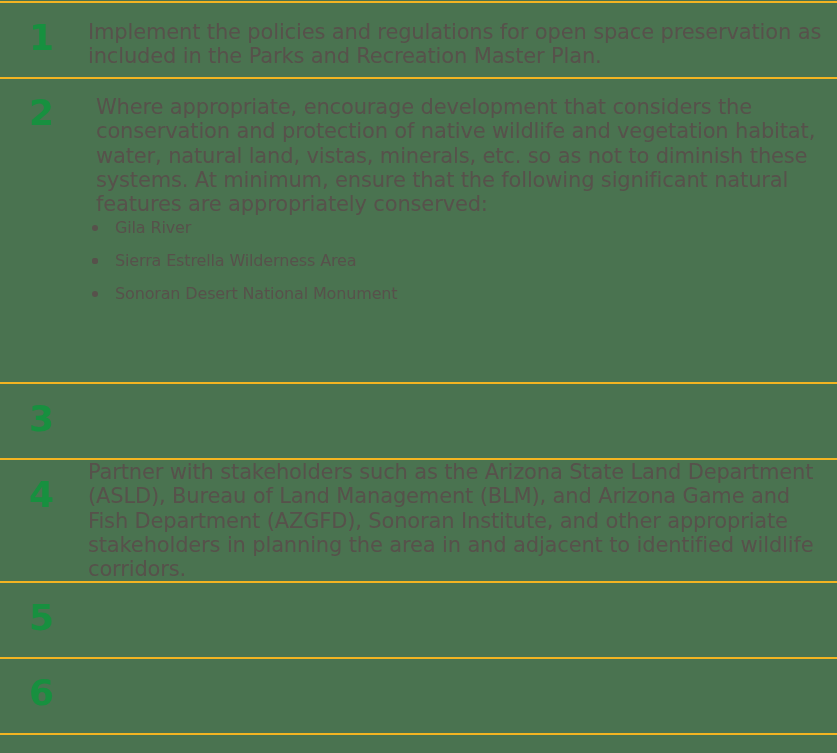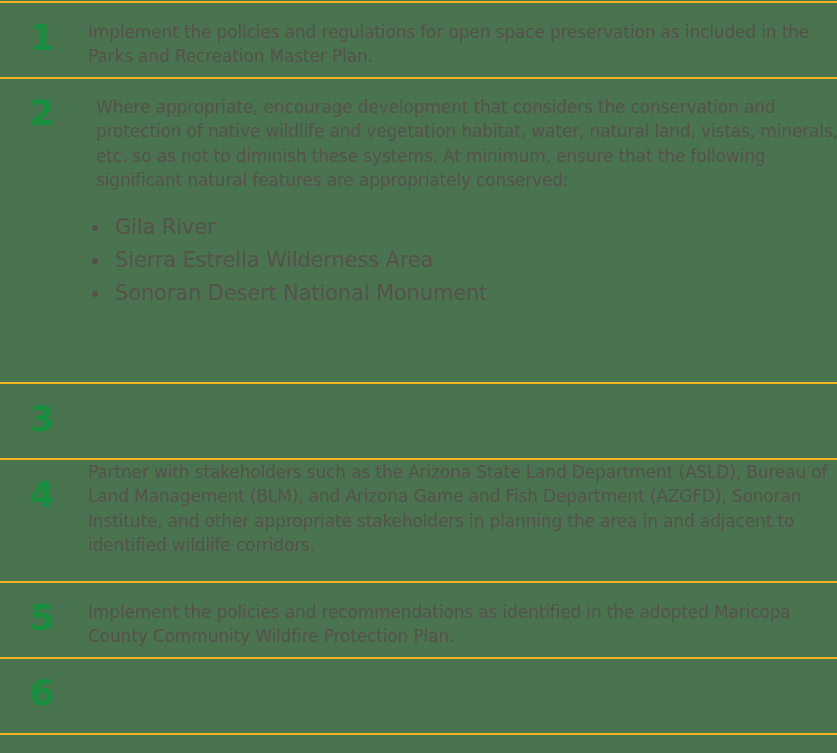--- a/index.html
+++ b/index.html
@@ -42,38 +42,38 @@
       font-size: 36px;
       line-height: 36px;
       color: #17903f;
       letter-spacing: -1px;
     }
     .text {
       position: absolute;
       left: 88px;
       width: 745px;
       font-family: "DejaVu Sans", sans-serif;
-      font-size: 17px;
+      font-size: 21px;
       line-height: 24.3px;
       color: #57514b;
       letter-spacing: -0.15px;
       margin: 0;
     }
     .bullets {
       position: absolute;
       left: 88px;
       margin: 0;
       padding: 0;
       list-style: none;
     }
     .bullets li {
       position: relative;
       padding-left: 27px;
       font-family: "DejaVu Sans", sans-serif;
-      font-size: 21px;
+      font-size: 16px;
       line-height: 33px;
       color: #57514b;
       letter-spacing: -0.15px;
     }
     .bullets li .dot {
       position: absolute;
       left: 4px;
       top: 14px;
       width: 6px;
       height: 6px;
@@ -116,21 +116,20 @@
 
   <div class="item" style="top:460px;height:121px;">
     <div class="num" style="top:17px;">4</div>
     <p class="text" style="top:0;">Partner with stakeholders such as the Arizona State Land Department (ASLD), Bureau of Land Management (BLM), and Arizona Game and Fish Department (AZGFD), Sonoran Institute, and other appropriate stakeholders in planning the area in and adjacent to identified wildlife corridors.</p>
   </div>
 
   <div class="divider" style="top:581px;"></div>
 
   <div class="item" style="top:583px;height:74px;">
     <div class="num" style="top:17px;">5</div>
-    <p class="text" style="top:17px;">Implement the policies and recommendations as identified in the adopted Maricopa County Community Wildfire Protection Plan.</p>
   </div>
 
   <div class="divider" style="top:657px;"></div>
 
   <div class="item" style="top:659px;height:74px;">
     <div class="num" style="top:16px;">6</div>
   </div>
 
   <div class="divider" style="top:733px;"></div>
 

